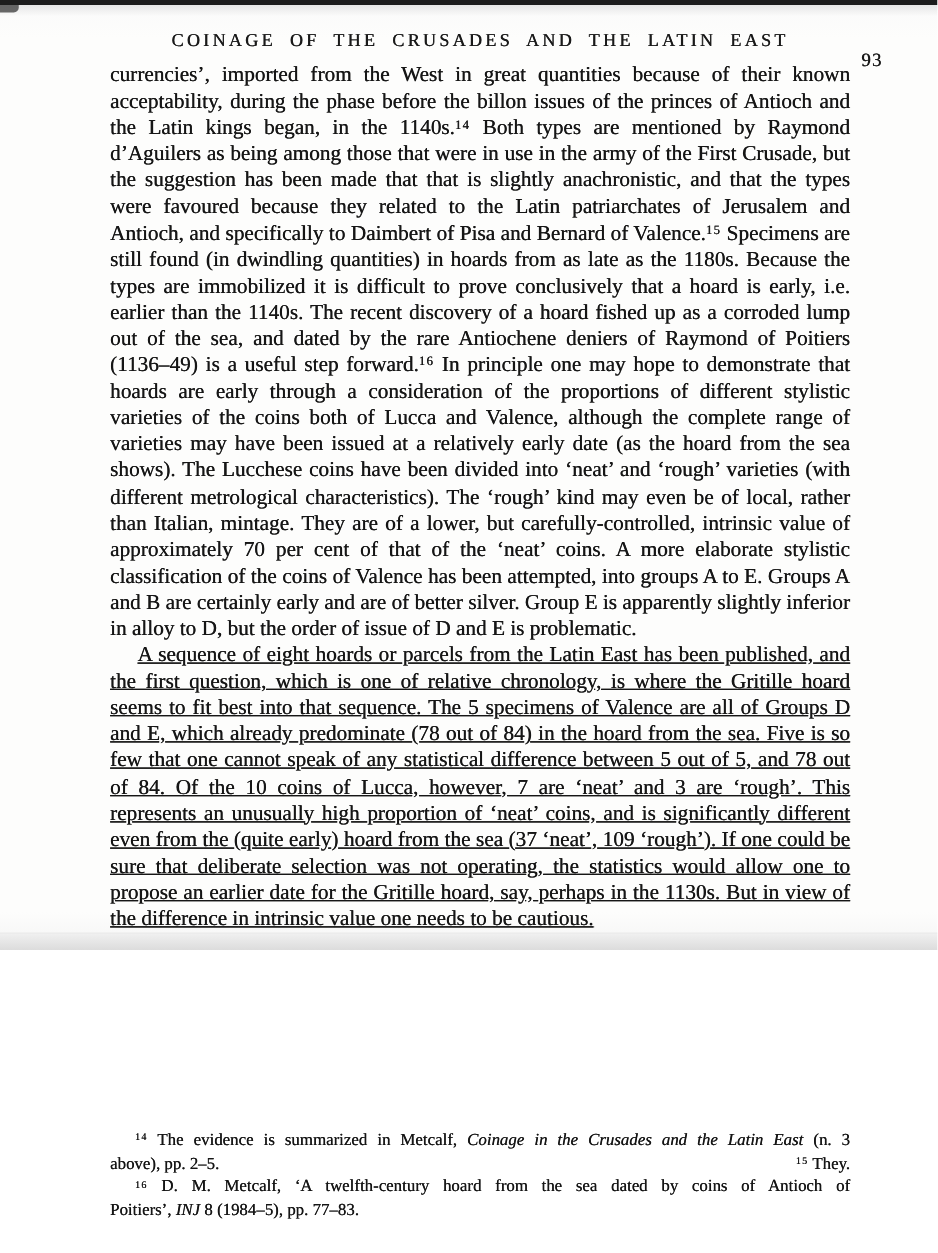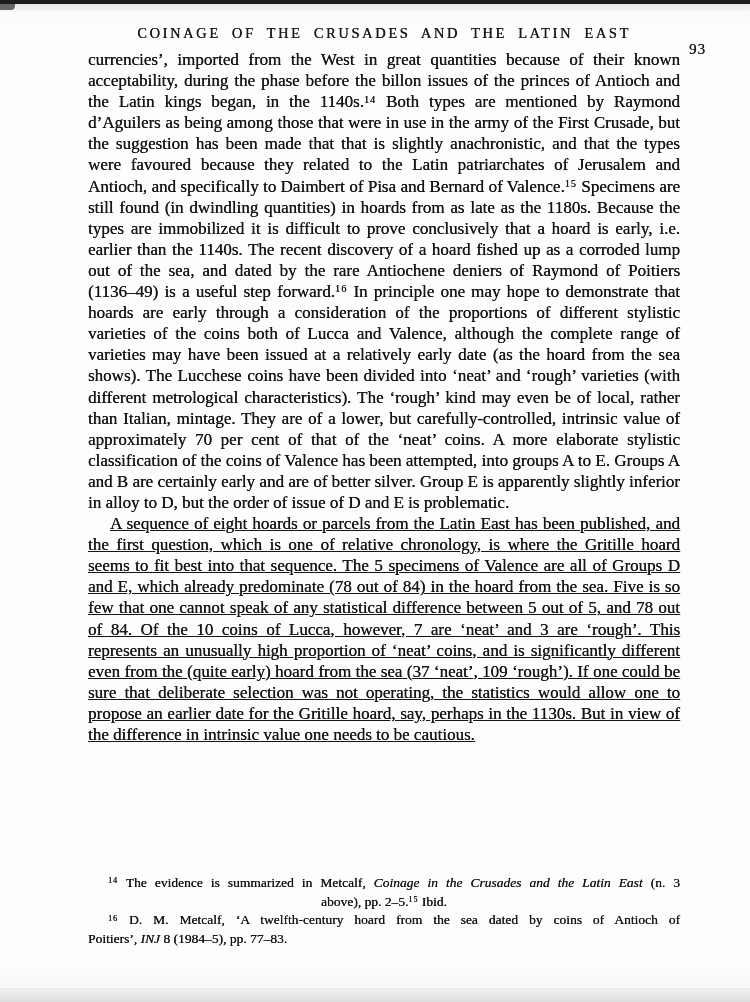--- a/index.html
+++ b/index.html
@@ -5,21 +5,21 @@
   html, body {
     margin: 0; padding: 0;
     width: 750px; height: 1002px;
     background: #ffffff;
     font-family: "Liberation Serif", serif;
     color: #161616;
     overflow: hidden;
   }
   .scan-page {
     position: relative;
-    width: 750px; height: 1002px;
+    width: 750px; height: 760px;
     background: linear-gradient(#fafafa, #fdfdfc 30px, #fdfdfc 96%, #f4f4f4);
   }
   .top-edge-bar {
     position: absolute; top: 0; left: 0;
     width: 750px; height: 4px;
     background: #1d1d1d;
   }
   .top-shade {
     position: absolute; top: 4px; left: 0;
     width: 750px; height: 9px;
@@ -70,34 +70,34 @@
     font-size: 0.6em;
     line-height: 0;
     position: relative;
     top: -0.45em;
     vertical-align: baseline;
     letter-spacing: 1px;
     margin-top: 48px;
   }
   .it { font-style: italic; }
   .footnotes {
-    position: absolute; top: 874px; left: 88px;
+    position: absolute; top: 903px; left: 88px;
     width: 592px;
     font-size: 13.5px;
     line-height: 18.6px;
     text-shadow: 0.2px 0 0 currentColor;
   }
   .fn-line-just {
     text-align: justify;
     text-align-last: justify;
   }
   .fn-first-indent { padding-left: 20px; }
   .fn-split {
     display: flex;
-    justify-content: center;
+    justify-content: space-between;
     align-items: baseline;
   }
 </style>
 </head>
 <body>
 
 <div class="scan-page">
 
   <div class="top-edge-bar"></div>
   <div class="top-shade"></div>
@@ -109,21 +109,21 @@
 
   <div class="body-text">
     <p><span>currencies’, imported from the West in great quantities because of their known acceptability, during the phase before the billon issues of the princes of Antioch and the Latin kings began, in the 1140s.</span><sup>14</sup><span> Both types are mentioned by Raymond d’Aguilers as being among those that were in use in the army of the First Crusade, but the suggestion has been made that that is slightly anachronistic, and that the types were favoured because they related to the Latin patriarchates of Jerusalem and Antioch, and specifically to Daimbert of Pisa and Bernard of Valence.</span><sup>15</sup><span> Specimens are still found (in dwindling quantities) in hoards from as late as the 1180s. Because the types are immobilized it is difficult to prove conclusively that a hoard is early, i.e. earlier than the 1140s. The recent discovery of a hoard fished up as a corroded lump out of the sea, and dated by the rare Antiochene deniers of Raymond of Poitiers (1136–49) is a useful step forward.</span><sup>16</sup><span> In principle one may hope to demonstrate that hoards are early through a consideration of the proportions of different stylistic varieties of the coins both of Lucca and Valence, although the complete range of varieties may have been issued at a relatively early date (as the hoard from the sea shows). The Lucchese coins have been divided into ‘neat’ and ‘rough’ varieties (with different metrological characteristics). The ‘rough’ kind may even be of local, rather than Italian, mintage. They are of a lower, but carefully-controlled, intrinsic value of approximately 70 per cent of that of the ‘neat’ coins. A more elaborate stylistic classification of the coins of Valence has been attempted, into groups A to E. Groups A and B are certainly early and are of better silver. Group E is apparently slightly inferior in alloy to D, but the order of issue of D and E is problematic.</span></p>
     <p class="indent"><span>A sequence of eight hoards or parcels from the Latin East has been published, and the first question, which is one of relative chronology, is where the Gritille hoard seems to fit best into that sequence. The 5 specimens of Valence are all of Groups D and E, which already predominate (78 out of 84) in the hoard from the sea. Five is so few that one cannot speak of any statistical difference between 5 out of 5, and 78 out of 84. Of the 10 coins of Lucca, however, 7 are ‘neat’ and 3 are ‘rough’. This represents an unusually high proportion of ‘neat’ coins, and is significantly different even from the (quite early) hoard from the sea (37 ‘neat’, 109 ‘rough’). If one could be sure that deliberate selection was not operating, the statistics would allow one to propose an earlier date for the Gritille hoard, say, perhaps in the 1130s. But in view of the difference in intrinsic value one needs to be cautious.</span></p>
   </div>
 
   <div class="footnotes">
     <div class="fn-line-just fn-first-indent"><sup>14</sup><span> The evidence is summarized in Metcalf, </span><span class="it">Coinage in the Crusades and the Latin East</span><span> (n. 3</span></div>
     <div class="fn-split">
       <span>above), pp. 2–5.</span>
-      <span><sup>15</sup><span> Ibid.</span></span>
+      <span><sup>15</sup><span> They.</span></span>
     </div>
     <div class="fn-line-just fn-first-indent"><sup>16</sup><span> D. M. Metcalf, ‘A twelfth-century hoard from the sea dated by coins of Antioch of</span></div>
     <div><span>Poitiers’, </span><span class="it">INJ</span><span> 8 (1984–5), pp. 77–83.</span></div>
   </div>
 
   <div class="bottom-edge-strip"></div>
 
 </div>
 
 </body></html>

